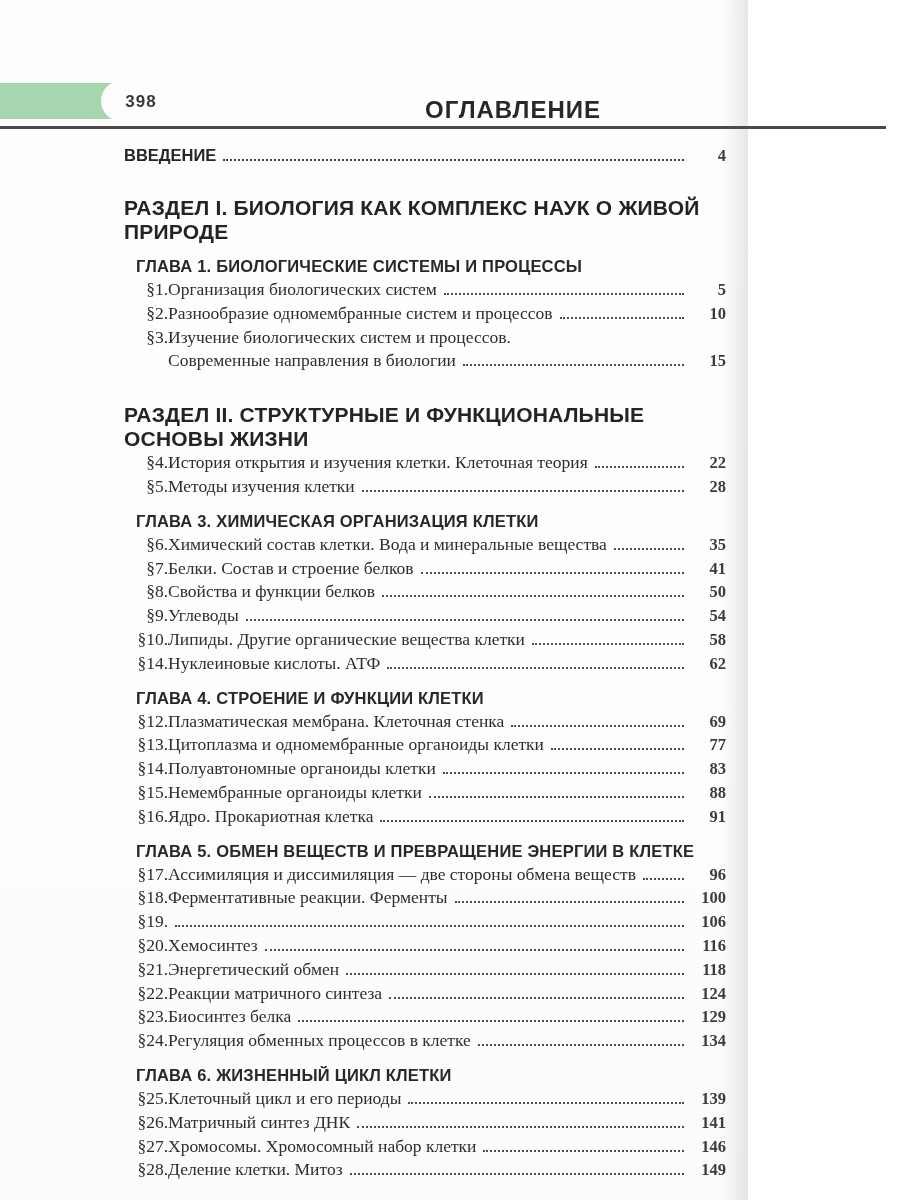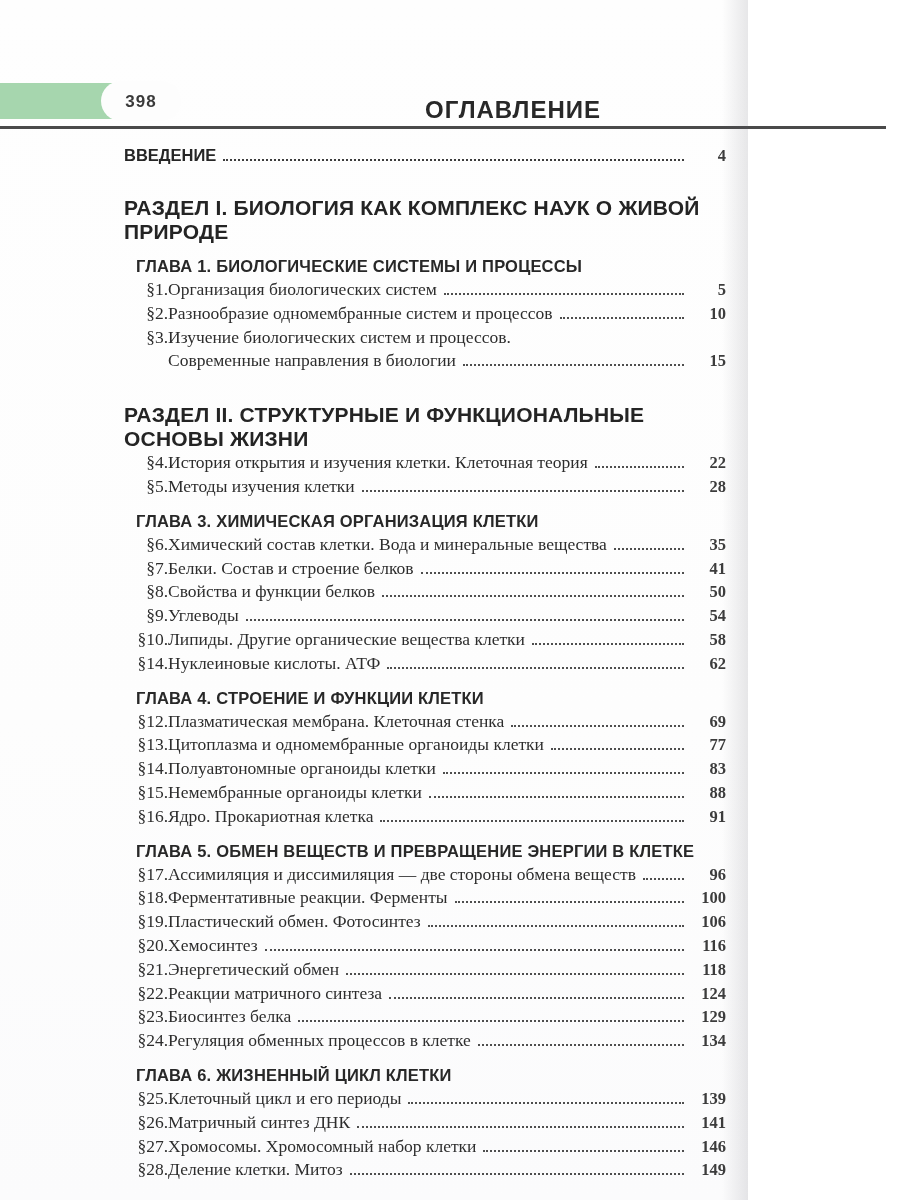--- a/index.html
+++ b/index.html
@@ -225,21 +225,20 @@
           <span class="pagenum">96</span>
         </div>
         <div class="row ">
           <span class="label">§18.</span>
           <span class="title">Ферментативные реакции. Ферменты</span>
           <span class="leader"></span>
           <span class="pagenum">100</span>
         </div>
         <div class="row ">
           <span class="label">§19.</span>
-          <span class="title">Пластический обмен. Фотосинтез</span>
           <span class="leader"></span>
           <span class="pagenum">106</span>
         </div>
         <div class="row ">
           <span class="label">§20.</span>
           <span class="title">Хемосинтез</span>
           <span class="leader"></span>
           <span class="pagenum">116</span>
         </div>
         <div class="row ">

